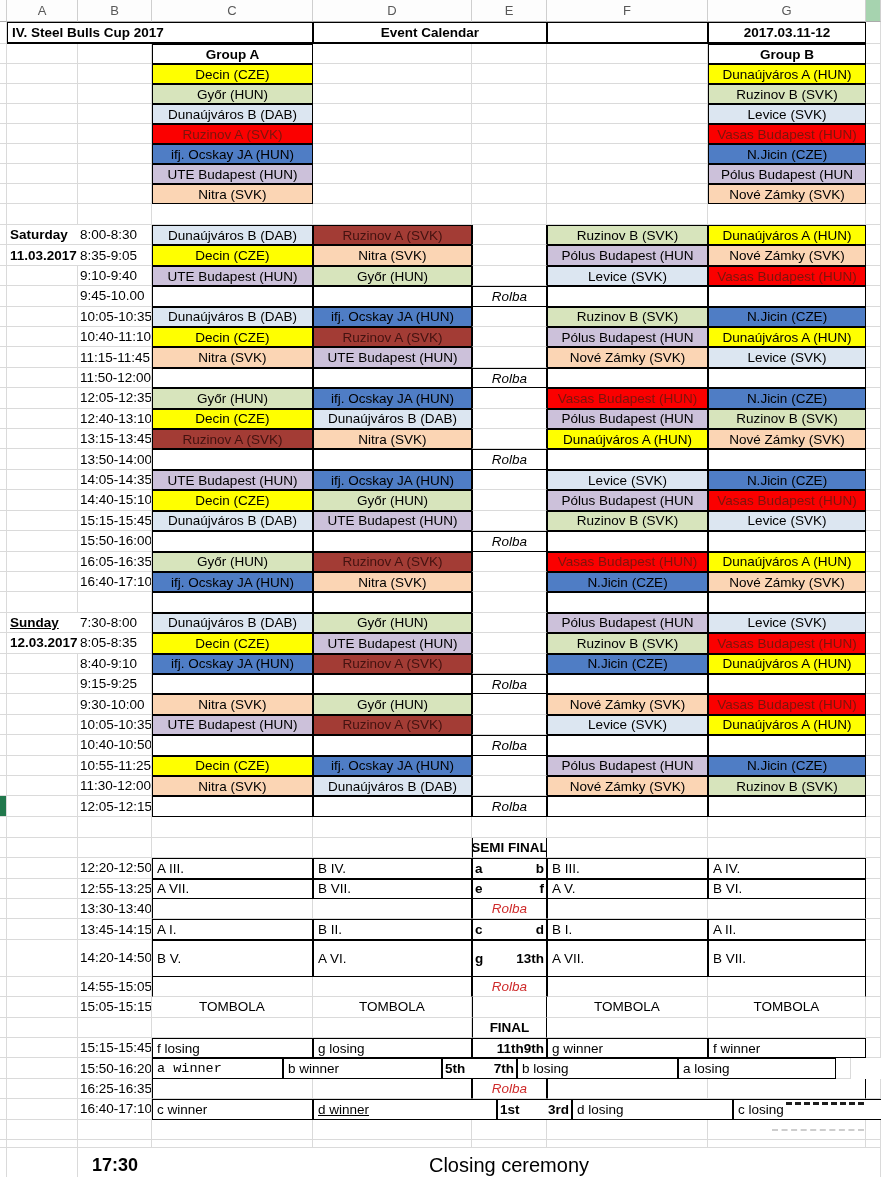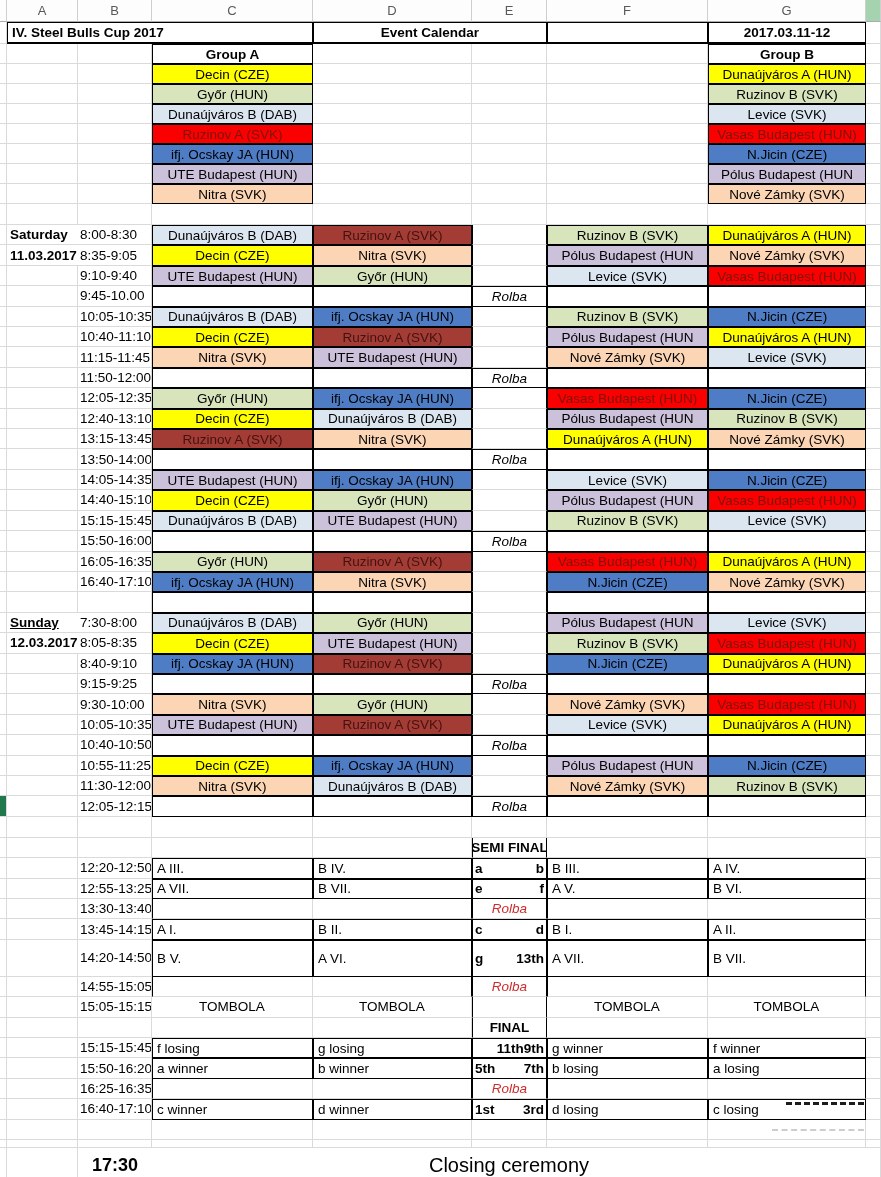--- a/index.html
+++ b/index.html
@@ -622,21 +622,21 @@
         <span>9th</span>
       </div>
       <div class="cell blk kcell" style="width: 161px;">g winner</div>
       <div class="cell blk kcell" style="width: 158px;">f winner</div>
       <div class="cell gl" style="width: 15px;"></div>
     </div>
     <div class="row" style="height: 20.42px;">
       <div class="cell gl gutcol" style="width: 7px;"></div>
       <div class="cell gl" style="width: 71px;"></div>
       <div class="cell time" style="width: 74px;">15:50-16:20</div>
-      <div class="cell blk kcell" style="width: 161px;">a winner</div>
+      <div class="cell blk kcell" style="width: 131px; font-family: Liberation Mono, monospace;">a winner</div>
       <div class="cell blk kcell" style="width: 159px;">b winner</div>
       <div class="cell blk esplit" style="width: 75px;">
         <span>5th</span>
         <span>7th</span>
       </div>
       <div class="cell blk kcell" style="width: 161px;">b losing</div>
       <div class="cell blk kcell" style="width: 158px;">a losing</div>
       <div class="cell gl" style="width: 15px;"></div>
     </div>
     <div class="row" style="height: 20.42px;">
@@ -648,21 +648,21 @@
       <div class="cell ecell rolba rolba-red center" style="width: 75px;">Rolba</div>
       <div class="cell gl kl" style="width: 161px;"></div>
       <div class="cell gl kr" style="width: 158px;"></div>
       <div class="cell gl" style="width: 15px;"></div>
     </div>
     <div class="row" style="height: 20.42px;">
       <div class="cell gl gutcol" style="width: 7px;"></div>
       <div class="cell gl" style="width: 71px;"></div>
       <div class="cell time" style="width: 74px;">16:40-17:10</div>
       <div class="cell blk kcell" style="width: 161px;">c winner</div>
-      <div class="cell blk kcell" style="width: 159px;">d winner</div>
+      <div class="cell blk kcell" style="width: 184px; text-decoration: underline;">d winner</div>
       <div class="cell blk esplit" style="width: 75px;">
         <span>1st</span>
         <span>3rd</span>
       </div>
       <div class="cell blk kcell" style="width: 161px;">d losing</div>
       <div class="cell blk kcell" style="width: 158px;">c losing</div>
       <div class="cell gl" style="width: 15px;"></div>
     </div>
     <div class="row" style="height: 20.42px;">
       <div class="cell gl gutcol" style="width: 7px;"></div>

